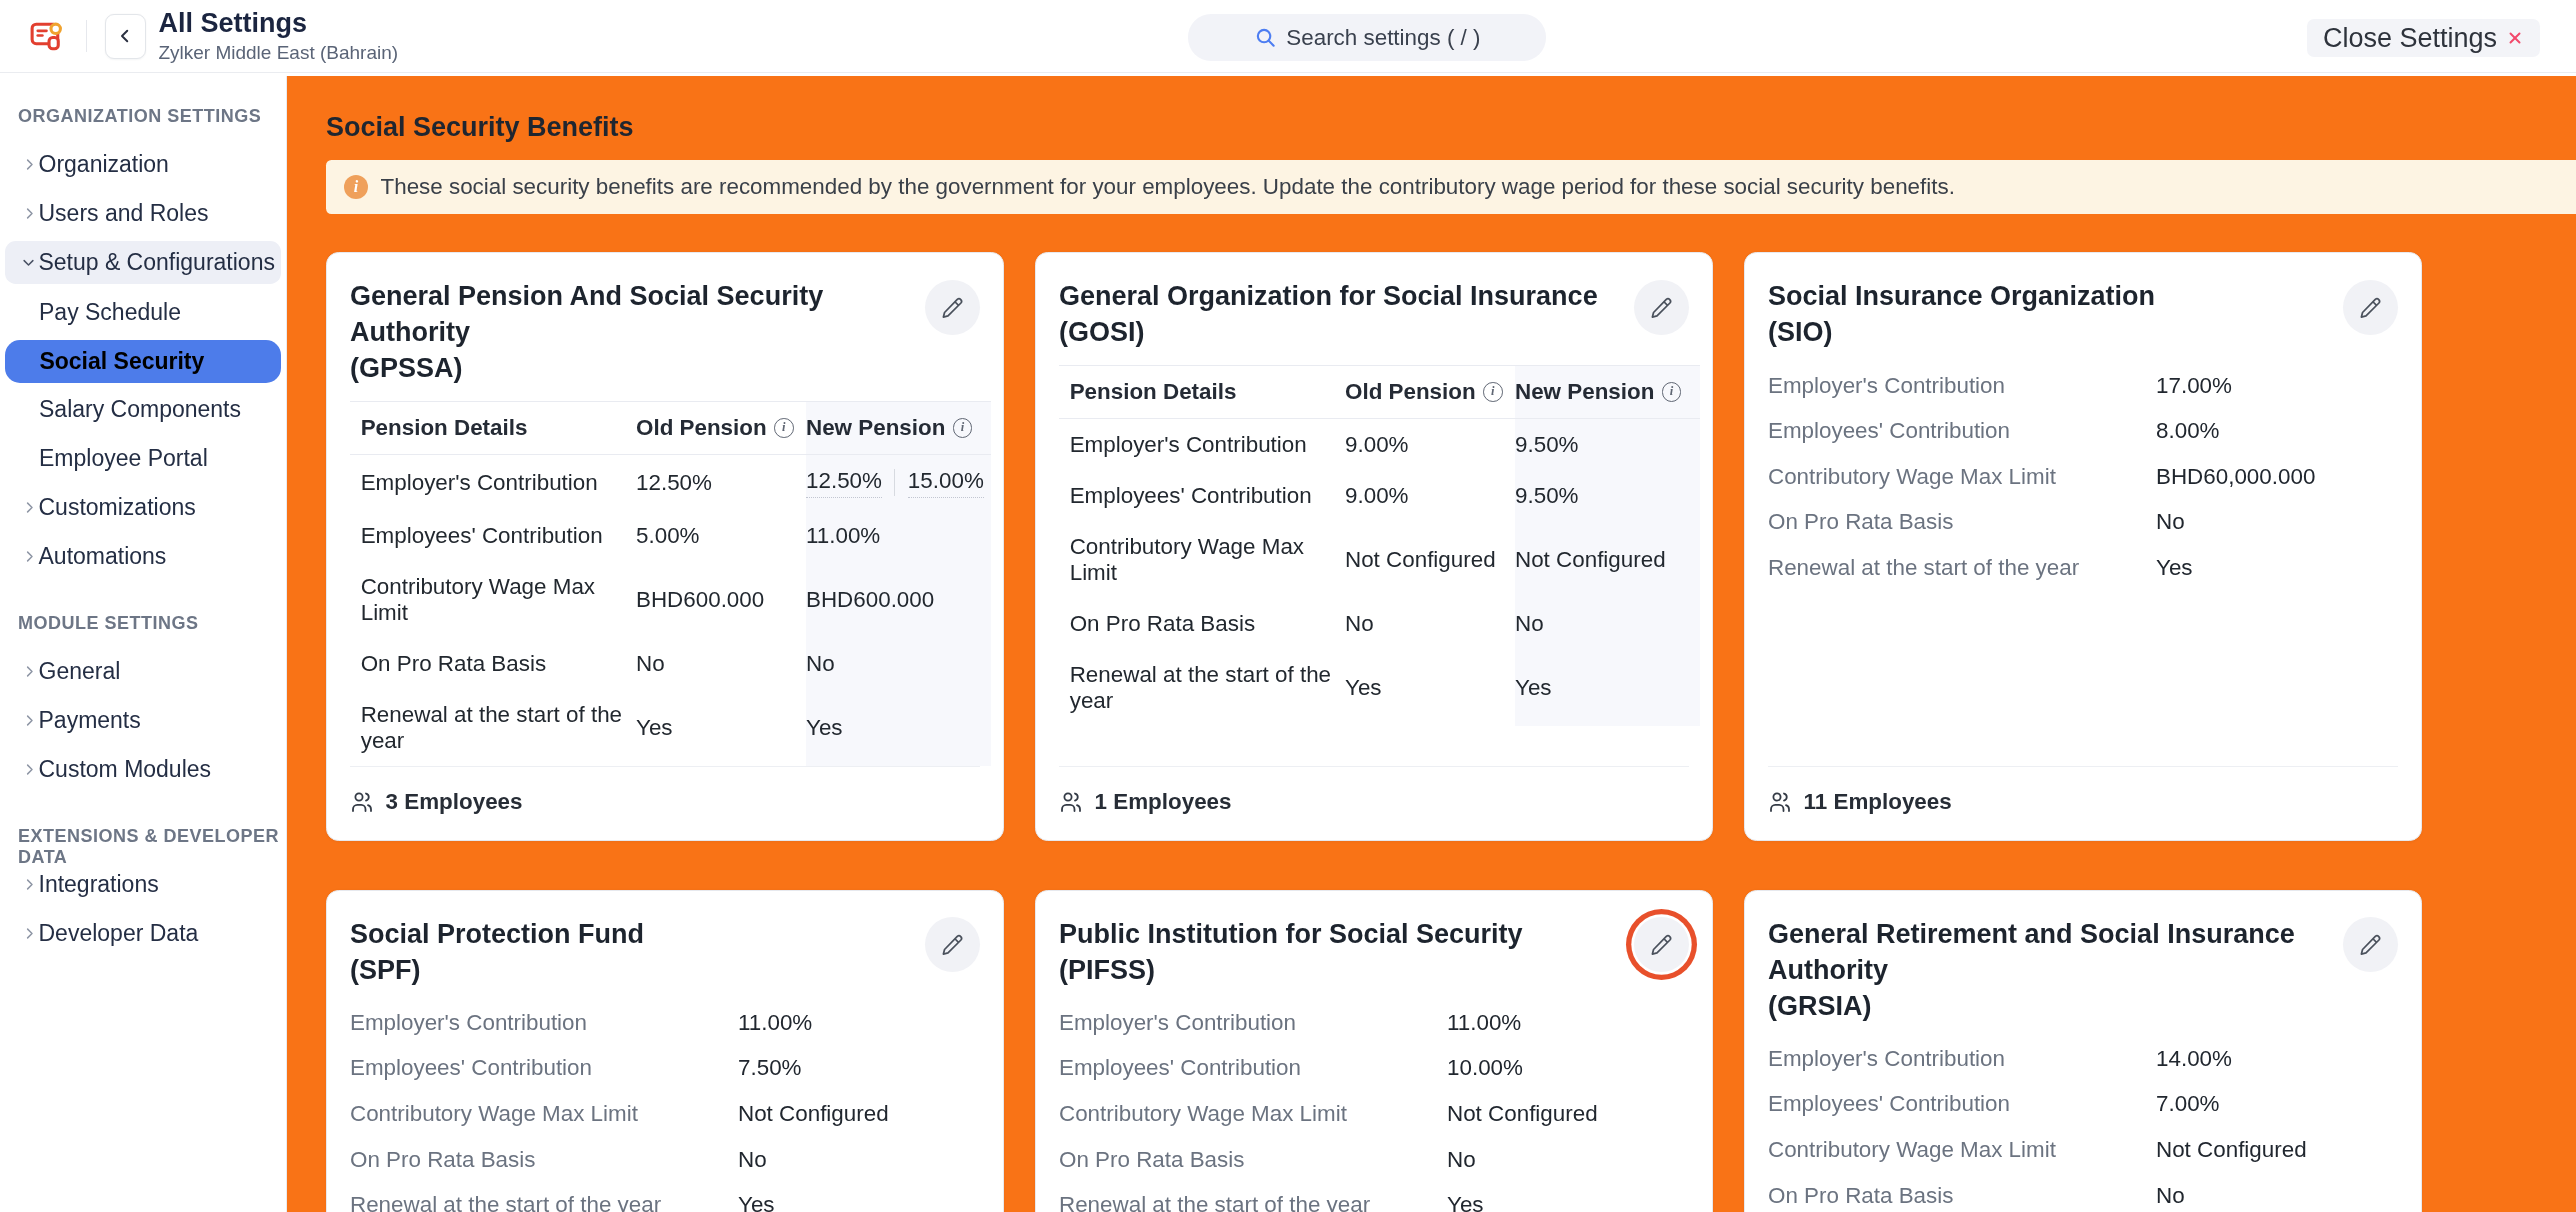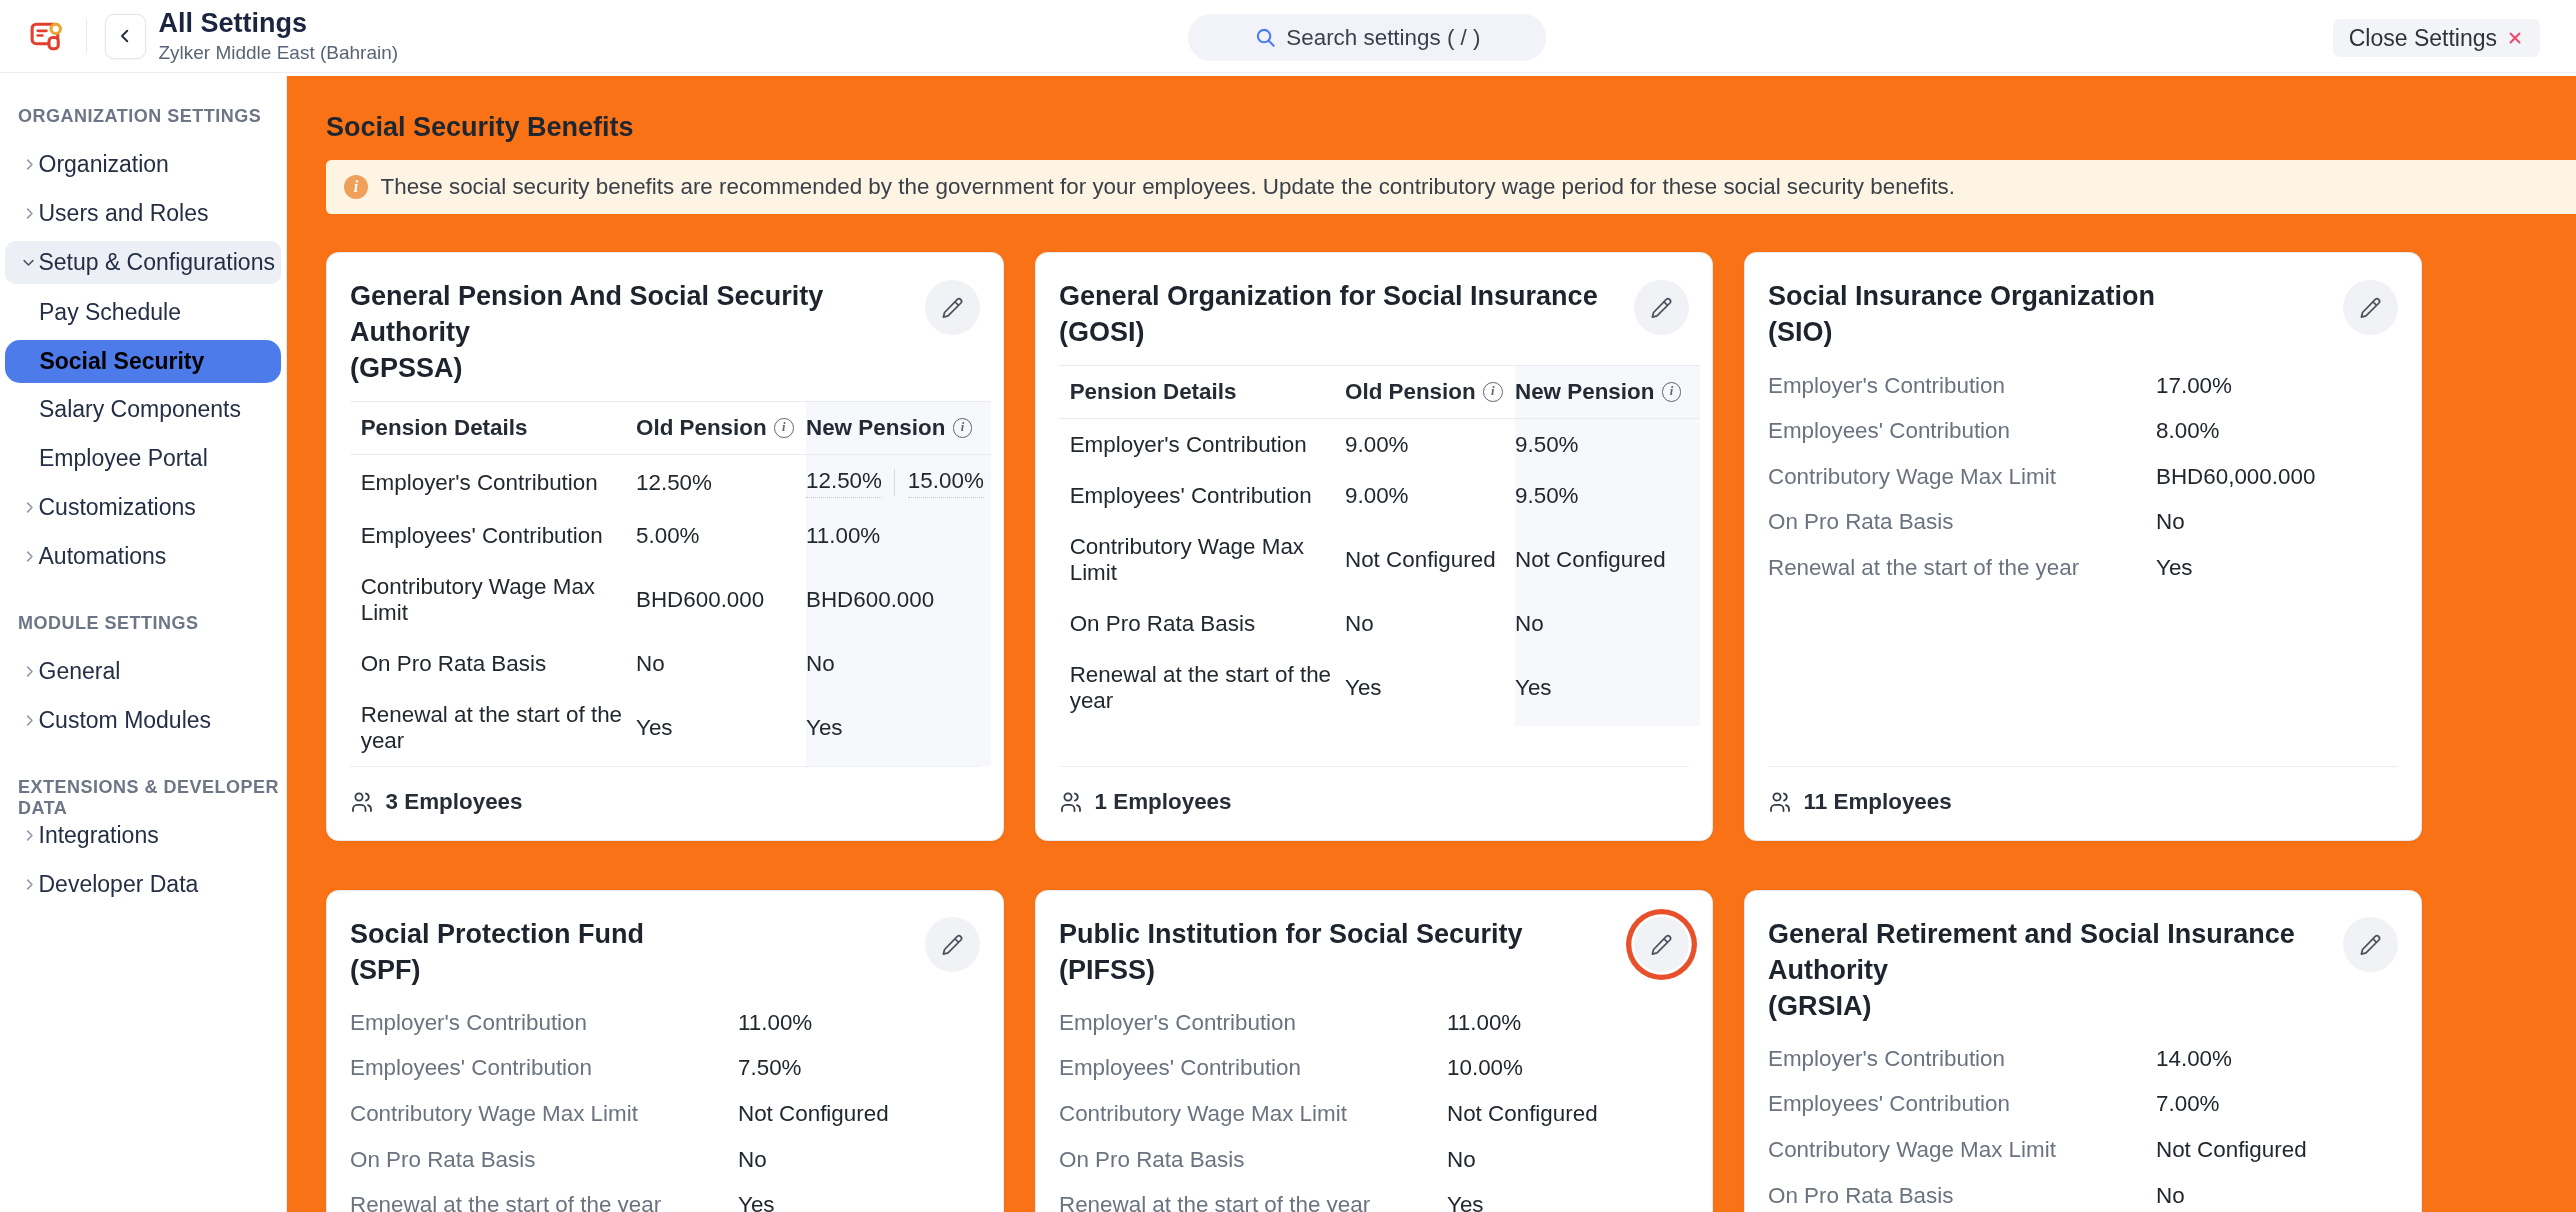--- a/index.html
+++ b/index.html
@@ -16,21 +16,21 @@
     border-radius:9px; display:flex; align-items:center; justify-content:center;
     box-shadow:0 0.9px 1.8px rgba(20,30,60,.05); cursor:pointer; }
   .tb-titles { margin-left:12.5px; }
   .tb-title { font-size:27px; font-weight:700; color:#1b2540; line-height:30px; }
   .tb-sub { font-size:19px; color:#5a6477; margin-top:3.6px; }
   .search-pill { position:absolute; left:1188px; top:14.3px; width:358px; height:47px;
     background:#f2f3f8; border-radius:23px; display:flex; align-items:center;
     justify-content:center; gap:9.8px; font-size:22.4px; color:#3a414e; cursor:pointer; }
   .close-btn { position:absolute; right:36px; top:19px; height:38px; padding:0 16px;
     background:#f3f4f8; border-radius:7.2px; display:flex; align-items:center; gap:9px;
-    font-size:23px; color:#2e333c; font-weight:500; cursor:pointer; }
+    font-size:27px; color:#2e333c; font-weight:500; cursor:pointer; }
 
   
   .sidebar { position:absolute; top:76px; left:0; width:287px; bottom:0; background:#fff;
     border-right:0.9px solid #e9ebef; padding-top:30px; overflow:hidden; }
   .nav-section-label { font-size:18px; font-weight:700; letter-spacing:0.5px;
     color:#6d7686; padding-left:18px; height:23px; margin-bottom:10.7px; }
   .nav-section { margin-top:32px; }
   .nav-item { height:49px; display:flex; align-items:center; gap:2px;
     padding-left:21.5px; font-size:23px; font-weight:500; color:#242e44; cursor:pointer; }
   .nav-item .chev { display:flex; flex:0 0 auto; }
@@ -201,20 +201,28 @@
           </svg>
       </span>
       <span>General</span>
     </div>
     <div class="nav-item">
       <span class="chev">
         <svg width="15" height="15" viewBox="0 0 24 24">
             <polyline points="9 5 16 12 9 19" fill="none" stroke="#8e96a5" stroke-width="2.4" stroke-linecap="round" stroke-linejoin="round"></polyline>
           </svg>
       </span>
+      <span>Payments</span>
+    </div>
+    <div class="nav-item">
+      <span class="chev">
+        <svg width="15" height="15" viewBox="0 0 24 24">
+            <polyline points="9 5 16 12 9 19" fill="none" stroke="#8e96a5" stroke-width="2.4" stroke-linecap="round" stroke-linejoin="round"></polyline>
+          </svg>
+      </span>
       <span>Custom Modules</span>
     </div>
   </div>
 
   <div class="nav-section">
     <div class="nav-section-label">EXTENSIONS &amp; DEVELOPER DATA</div>
     <div class="nav-item">
       <span class="chev">
         <svg width="15" height="15" viewBox="0 0 24 24">
             <polyline points="9 5 16 12 9 19" fill="none" stroke="#8e96a5" stroke-width="2.4" stroke-linecap="round" stroke-linejoin="round"></polyline>

